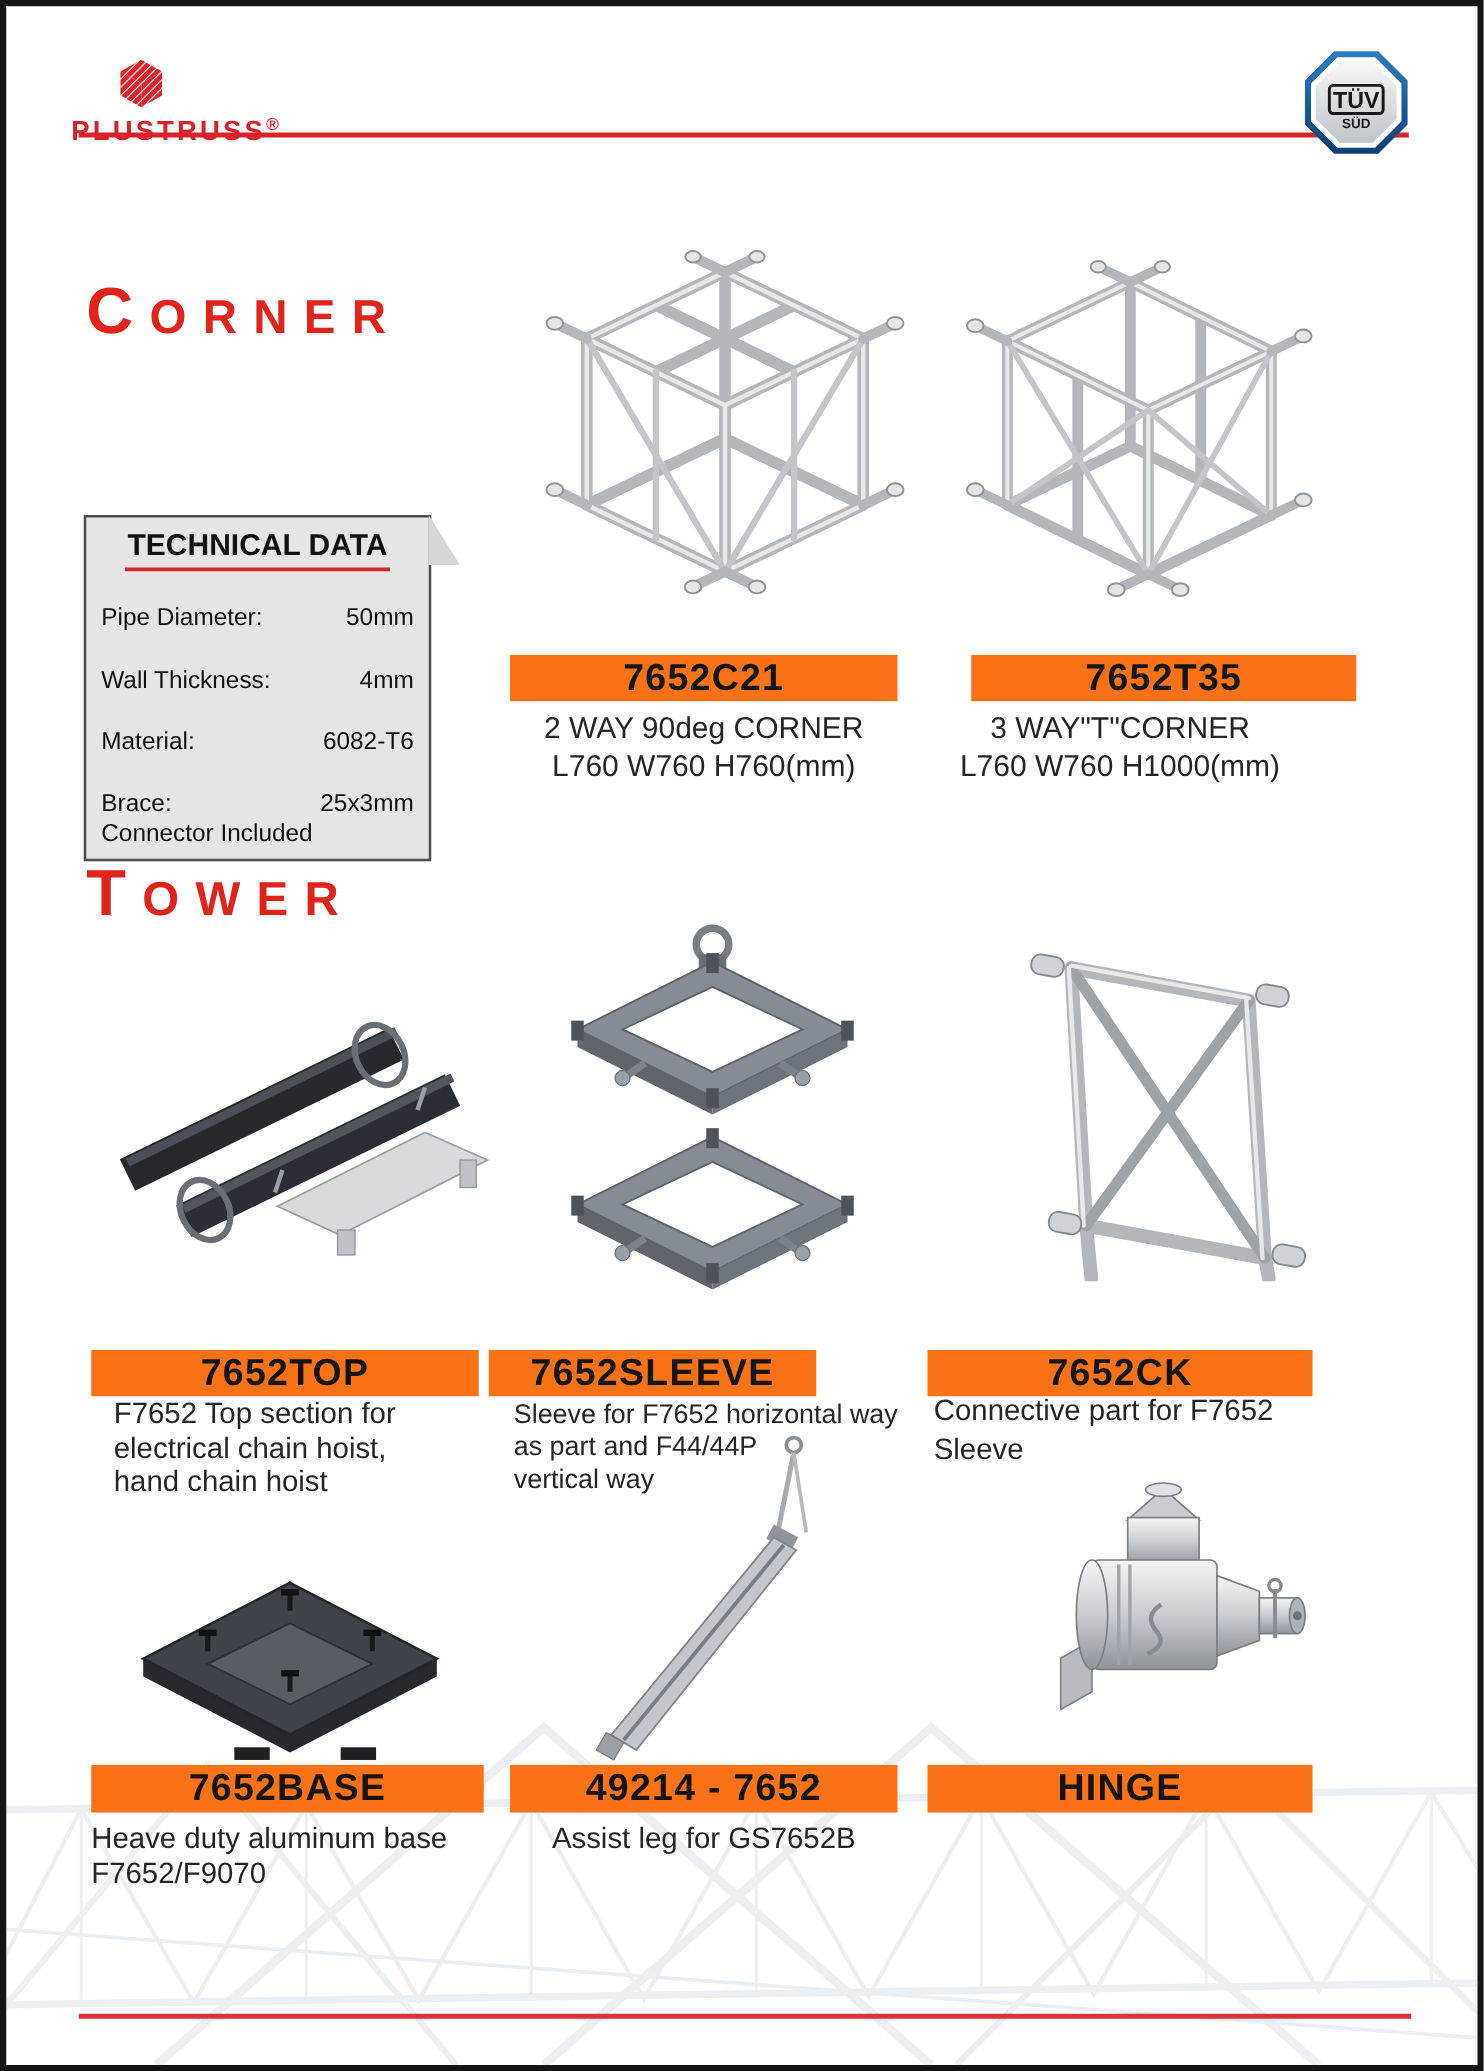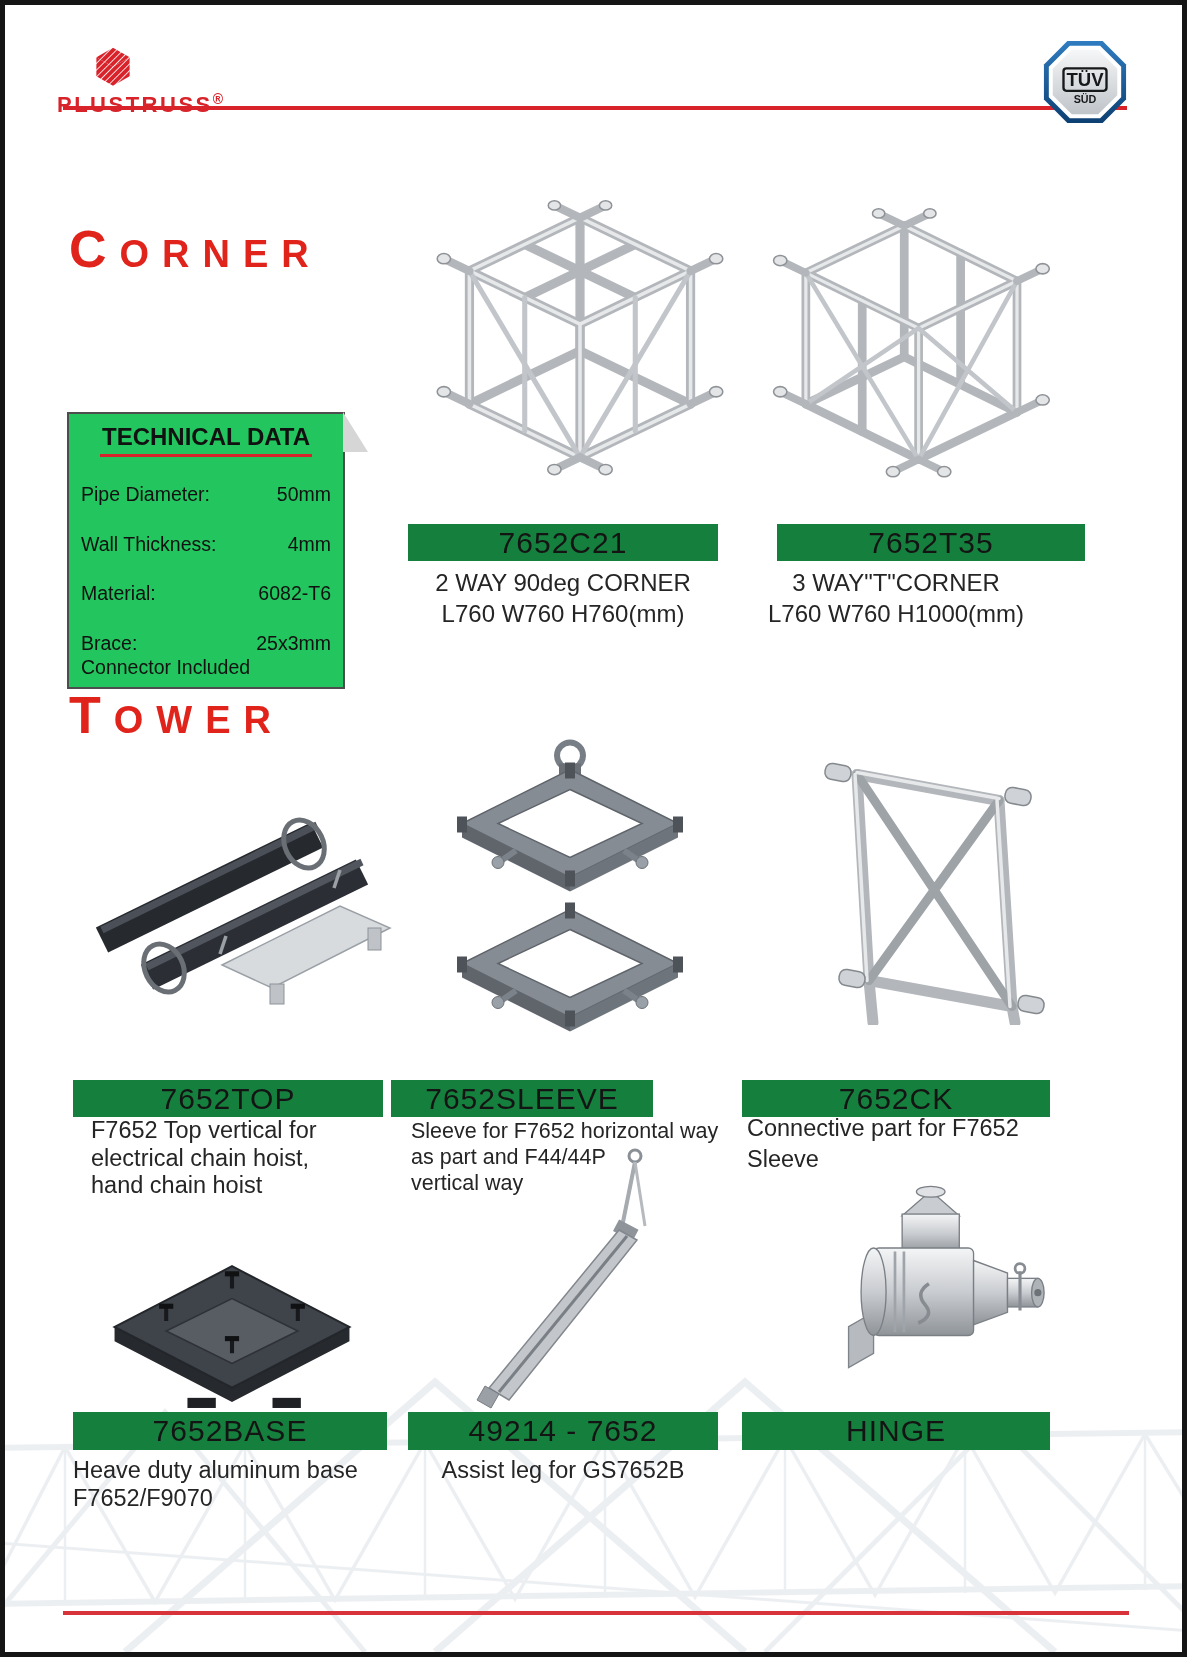--- a/index.html
+++ b/index.html
@@ -20,28 +20,28 @@
   .logo-icon{display:block;margin-left:32px;}
   .brand-line{font-size:22px;font-weight:bold;letter-spacing:2.5px;color:#d8232a;margin-top:2px;white-space:nowrap;}
   .reg{font-size:14px;vertical-align:8px;color:#d8232a;}
   .brand-rule{position:absolute;left:58px;top:101px;width:1064px;height:4px;background:#d8232a;}
   .tuv{position:absolute;left:1036px;top:33px;}
   
   .sec-title{position:absolute;color:#e0241c;font-weight:800;letter-spacing:13px;white-space:nowrap;line-height:1;}
   .sec-title .first{font-size:52px;}
   .sec-title .rest{font-size:38px;}
   
-  .tech-box{position:absolute;left:62px;top:407px;width:278px;background:#22c55e;border:2px solid #4d4d4d;box-sizing:border-box;padding-bottom:8px;}
+  .tech-box{position:absolute;left:62px;top:407px;width:278px;background:#e5e5e5;border:2px solid #4d4d4d;box-sizing:border-box;padding-bottom:8px;}
   .tech-curl{position:absolute;top:-2px;right:-25px;width:0;height:0;border-bottom:40px solid #d6d6d6;border-right:25px solid transparent;}
   .tech-title{font-size:24px;font-weight:bold;text-align:center;margin:9px 0 3px 0;color:#111;}
   .tech-underline{width:212px;height:3px;background:#d8232a;margin:0 auto 8px auto;}
   .tech-row{display:flex;justify-content:space-between;padding:0 12px;font-size:19.5px;line-height:23.5px;color:#111;margin-top:26px;}
   .tech-note{padding:0 12px;font-size:19.5px;line-height:24px;color:#111;}
   
-  .band{position:absolute;height:37px;background:#15803d;display:flex;align-items:center;justify-content:center;font-size:30px;letter-spacing:1px;color:#141414;}
+  .band{position:absolute;height:37px;background:#f97316;display:flex;align-items:center;justify-content:center;font-size:30px;letter-spacing:1px;color:#141414;font-weight:bold;}
   .desc{position:absolute;color:#252525;}
   .desc.center{text-align:center;}
   .d24{font-size:24px;line-height:31px;}
   .d23{font-size:23.5px;line-height:27.5px;}
   .d21{font-size:21.5px;line-height:26px;}
   .d23w{font-size:23.5px;line-height:31px;}
   .d23h{font-size:23.5px;line-height:34px;}
   
   .watermark{position:absolute;left:0px;bottom:0px;width:1177px;height:300px;opacity:0.13;overflow:hidden;}
   .footer-rule{position:absolute;left:58px;top:1606px;width:1066px;height:4px;background:#d8333a;}
@@ -291,21 +291,21 @@
     <span>7652TOP</span>
   </div>
   <div class="band" style="left:386px;top:1075px;width:262px;">
     <span>7652SLEEVE</span>
   </div>
   <div class="band" style="left:737px;top:1075px;width:308px;">
     <span>7652CK</span>
   </div>
 
   <div class="desc d23" style="left:86px;top:1112px;width:300px;">
-    <div>F7652 Top vertical for</div>
+    <div>F7652 Top section for</div>
     <div>electrical chain hoist,</div>
     <div>hand chain hoist</div>
   </div>
   <div class="desc d21" style="left:406px;top:1113px;width:315px;">
     <div>Sleeve for F7652 horizontal way</div>
     <div>as part and F44/44P</div>
     <div>vertical way</div>
   </div>
   <div class="desc d23w" style="left:742px;top:1108px;width:305px;">
     <div>Connective part for F7652</div>

